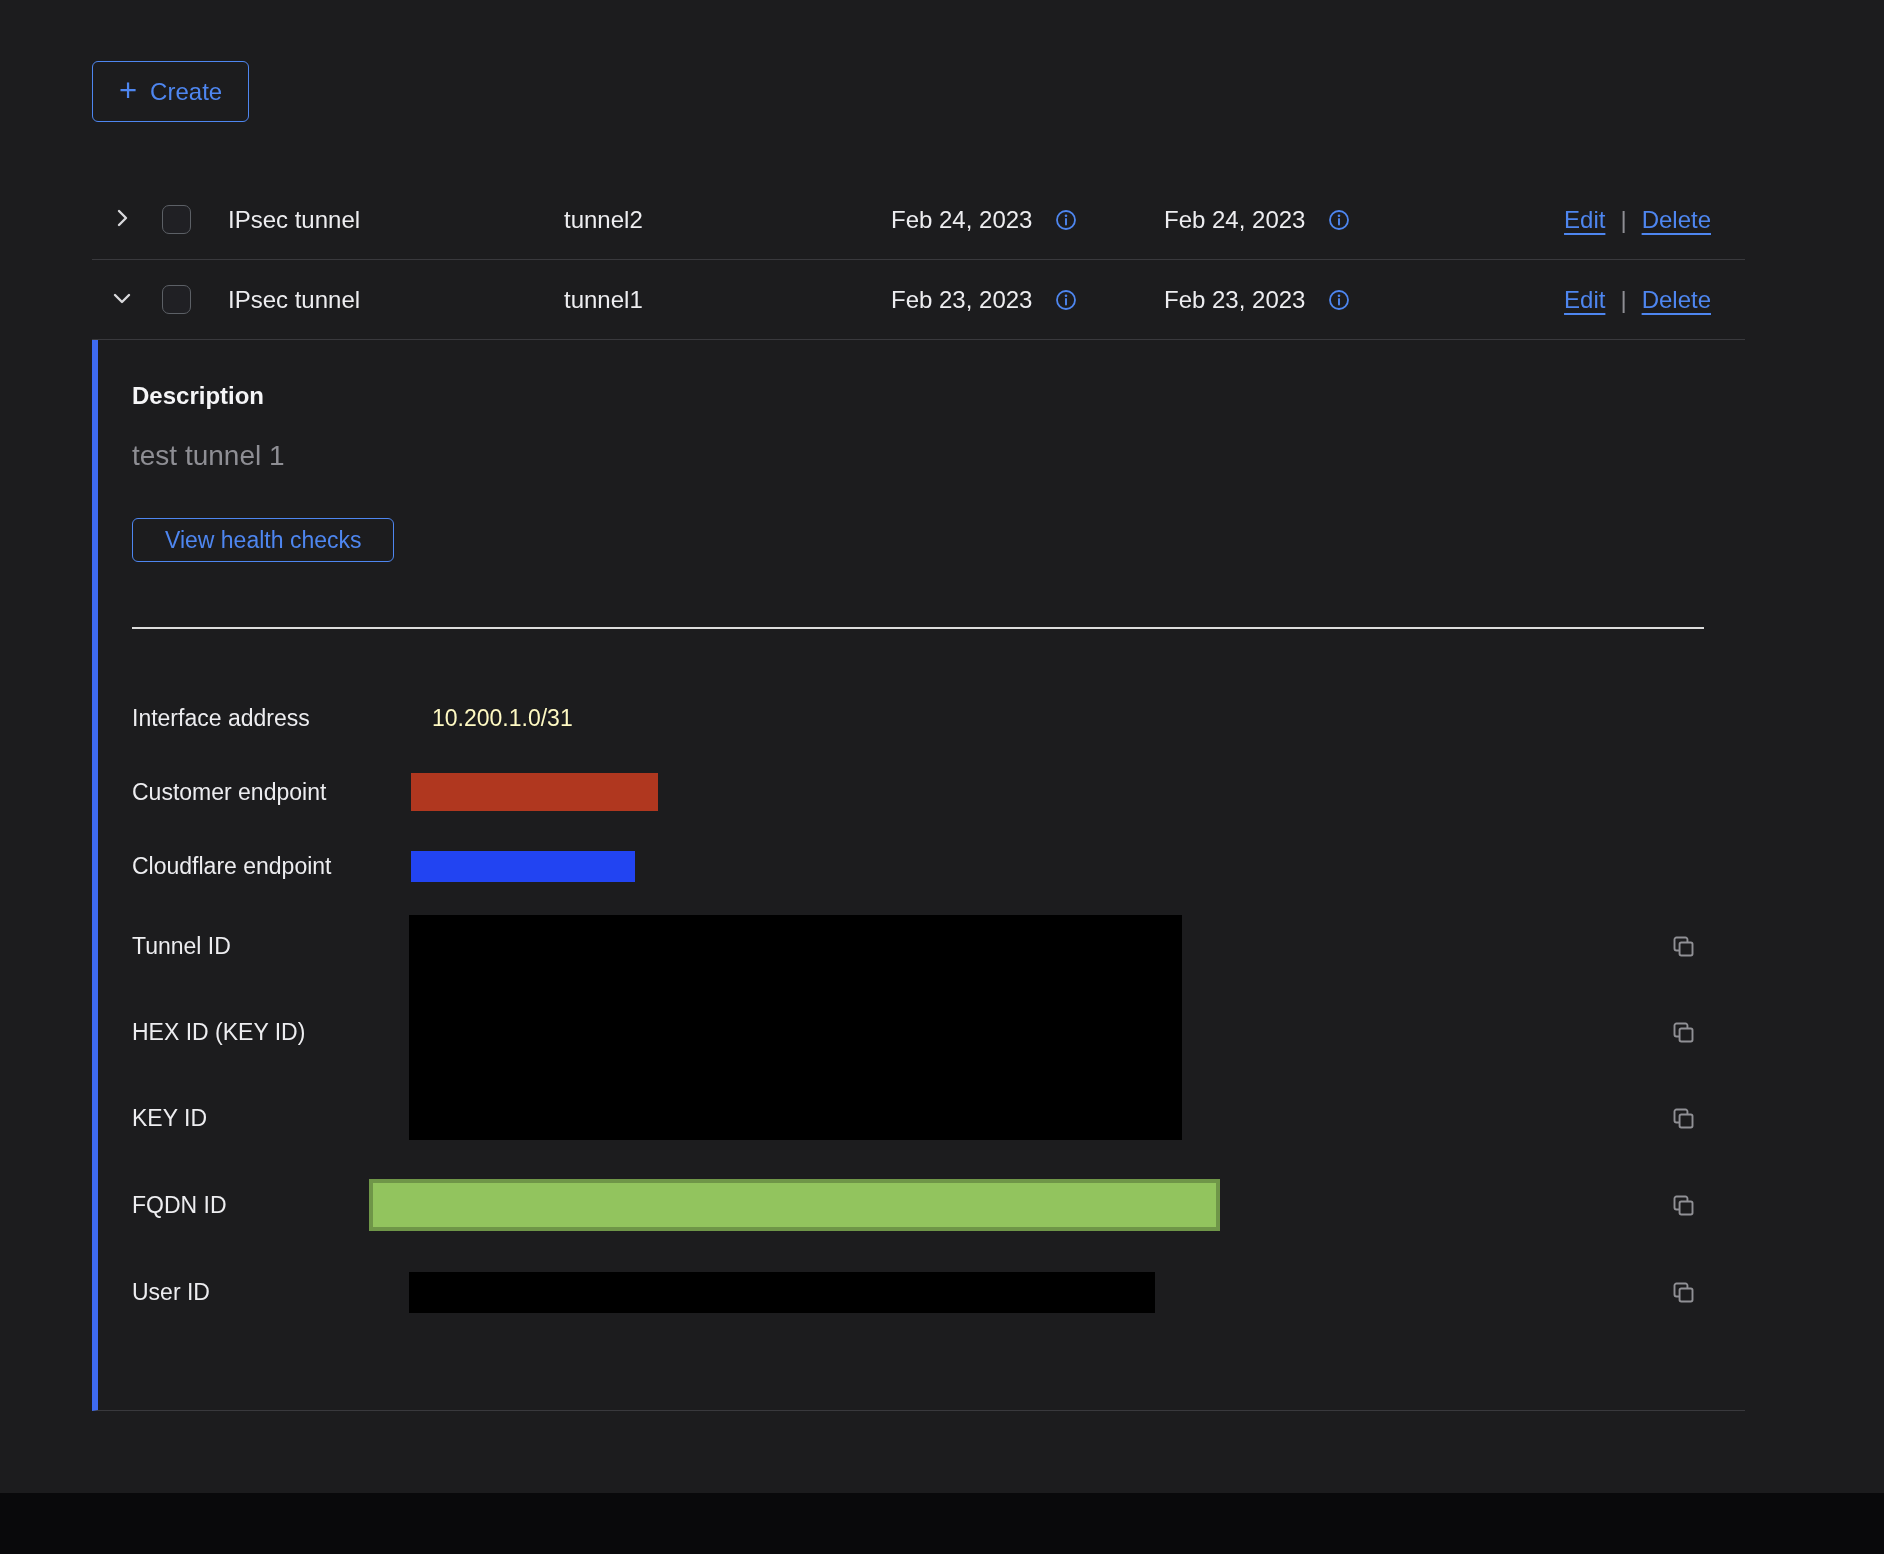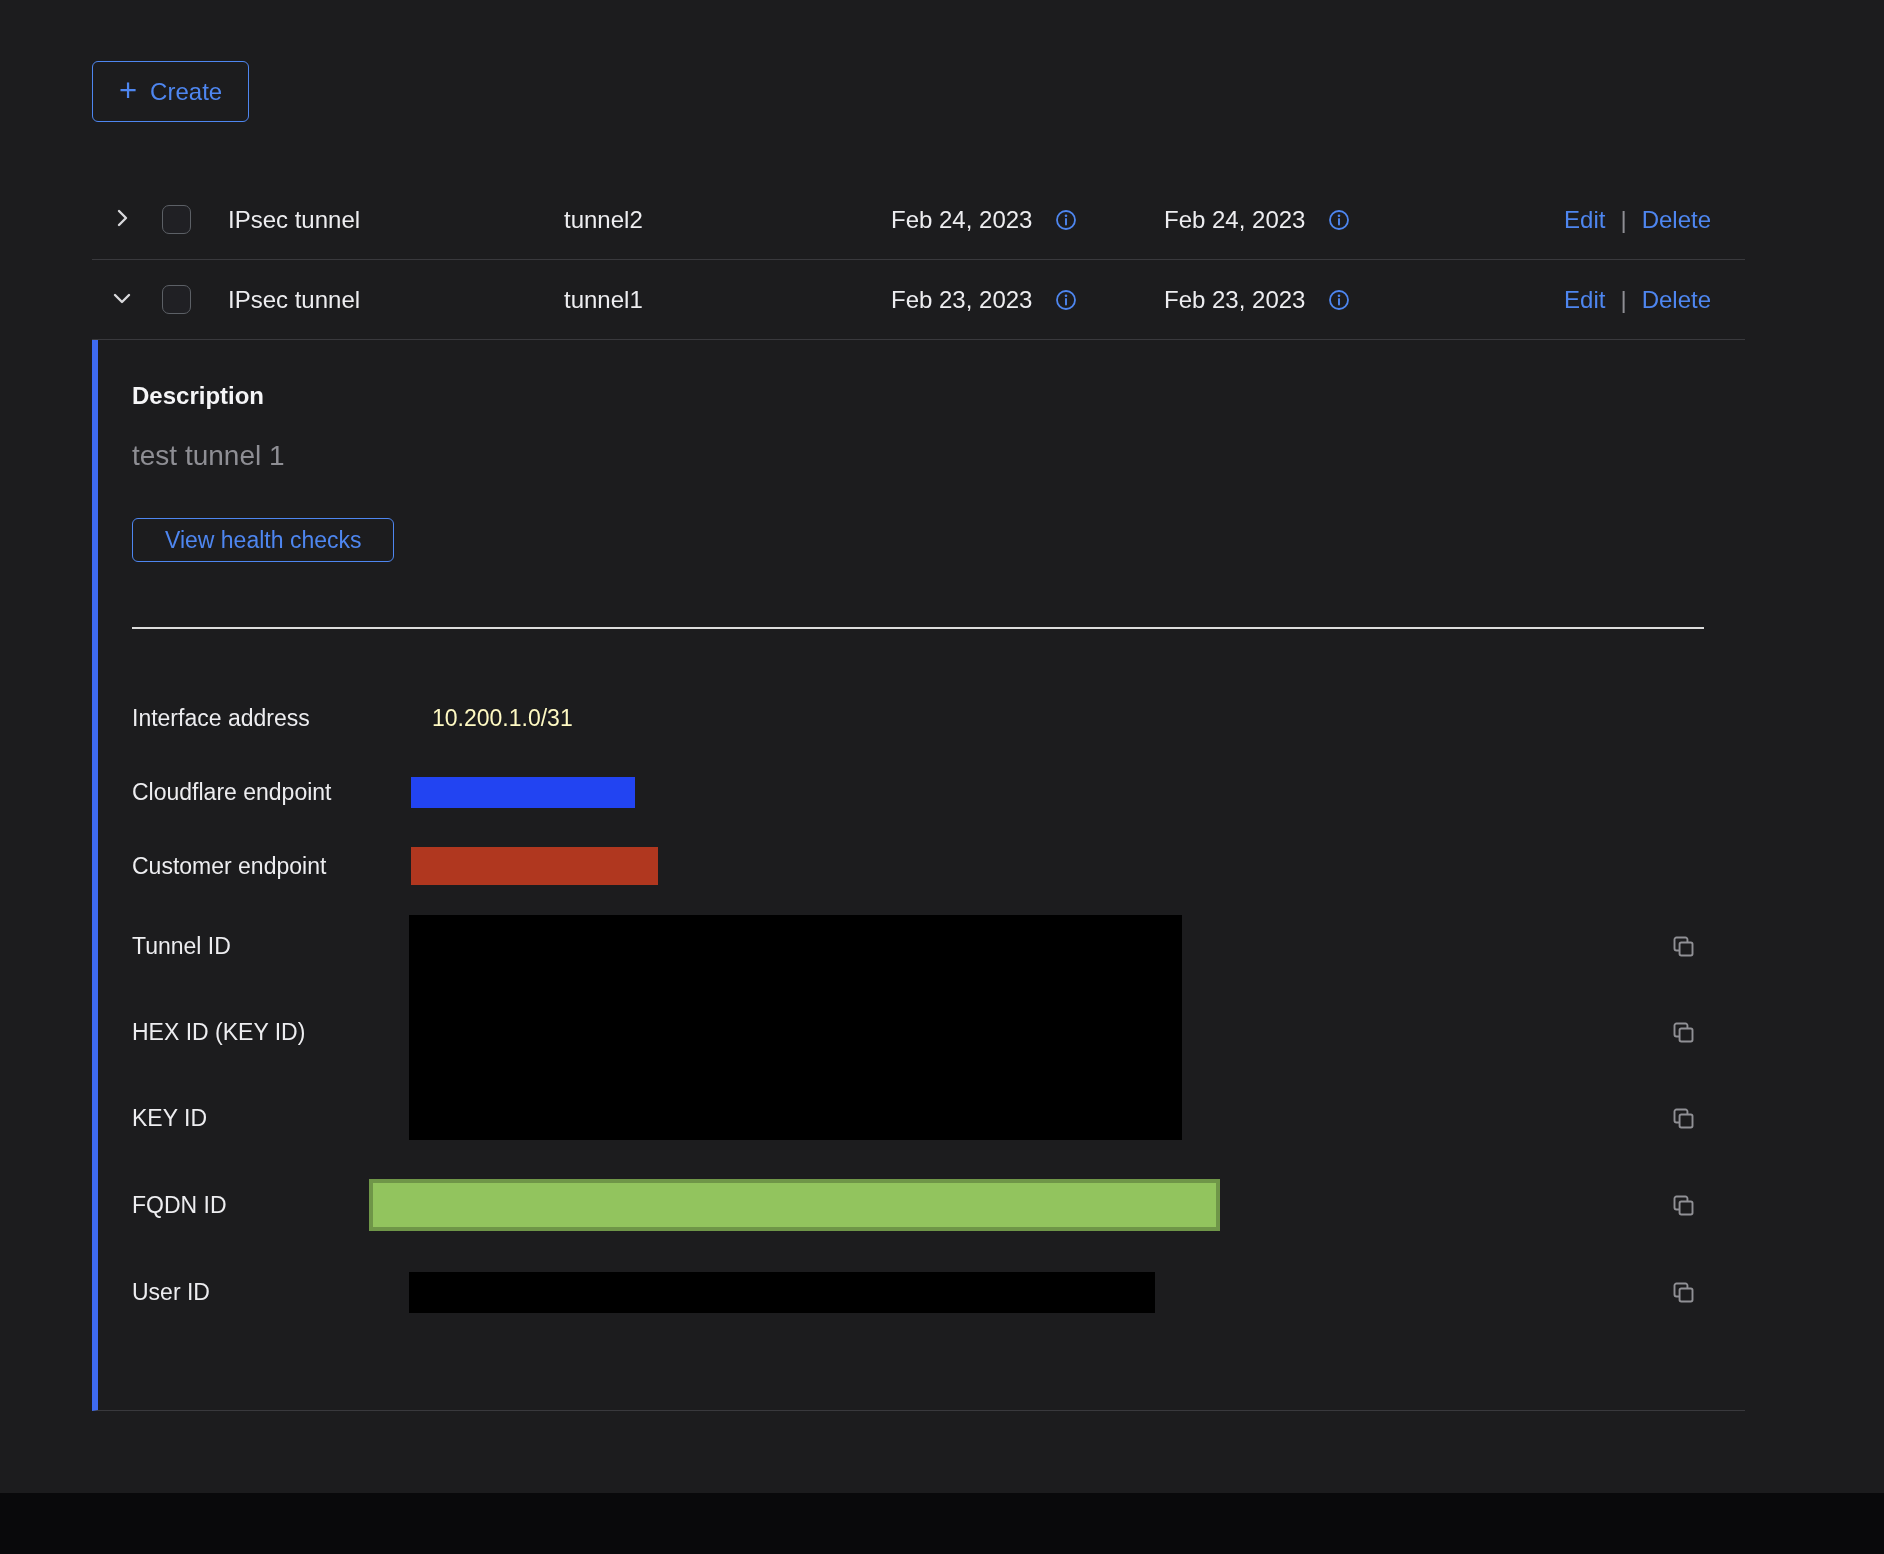--- a/index.html
+++ b/index.html
@@ -35,21 +35,21 @@
   .c-check { padding-left: 6px; display: flex; align-items: center; }
   .checkbox {
     width: 29px; height: 29px; border-radius: 7px;
     border: 1.5px solid #5c6066; background: #202024; display: inline-block; cursor: pointer;
   }
   .chev-btn { background: none; border: none; cursor: pointer; display: flex; align-items: center; padding: 4px; }
   .c-date { display: flex; align-items: center; gap: 22px; }
   .info-icon { color: var(--accent-blue, #4e86f0); display: inline-flex; cursor: pointer; }
   .c-actions { display: flex; align-items: center; justify-content: flex-end; gap: 15px; padding-right: 34px; }
   .link {
-    color: var(--accent-blue, #4e86f0); text-underline-offset: 5px;
+    color: var(--accent-blue, #4e86f0); text-decoration: underline; text-underline-offset: 5px;
     font-size: 24px; background: none; border: none; cursor: pointer; font-family: "Liberation Sans", sans-serif;
   }
   .sep { color: var(--muted-text, #8e8e94); font-size: 24px; }
 
   
   .panel {
     position: relative; min-height: 1071px;
     border-left: 6px solid var(--panel-bar, #3e6af0);
     border-bottom: 1px solid var(--row-border, #39393d);
     padding: 41px 0 45px 34px;
@@ -200,31 +200,31 @@
 
         <div class="frow">
           <div class="flabel">Interface address</div>
           <div class="fvalue">
               <span class="fvalue-text">10.200.1.0/31</span>
             </div>
           <div class="ficon"></div>
         </div>
 
         <div class="frow">
+          <div class="flabel">Customer endpoint</div>
+          <div class="fvalue">
+              <span class="redact-red"></span>
+            </div>
+          <div class="ficon"></div>
+        </div>
+
+        <div class="frow">
           <div class="flabel">Cloudflare endpoint</div>
           <div class="fvalue">
               <span class="redact-blue"></span>
-            </div>
-          <div class="ficon"></div>
-        </div>
-
-        <div class="frow">
-          <div class="flabel">Customer endpoint</div>
-          <div class="fvalue">
-              <span class="redact-red"></span>
             </div>
           <div class="ficon"></div>
         </div>
 
         <div class="id-group">
           <div class="black-big"></div>
 
           <div class="frow g">
             <div class="flabel">Tunnel ID</div>
             <div class="fvalue"></div>

